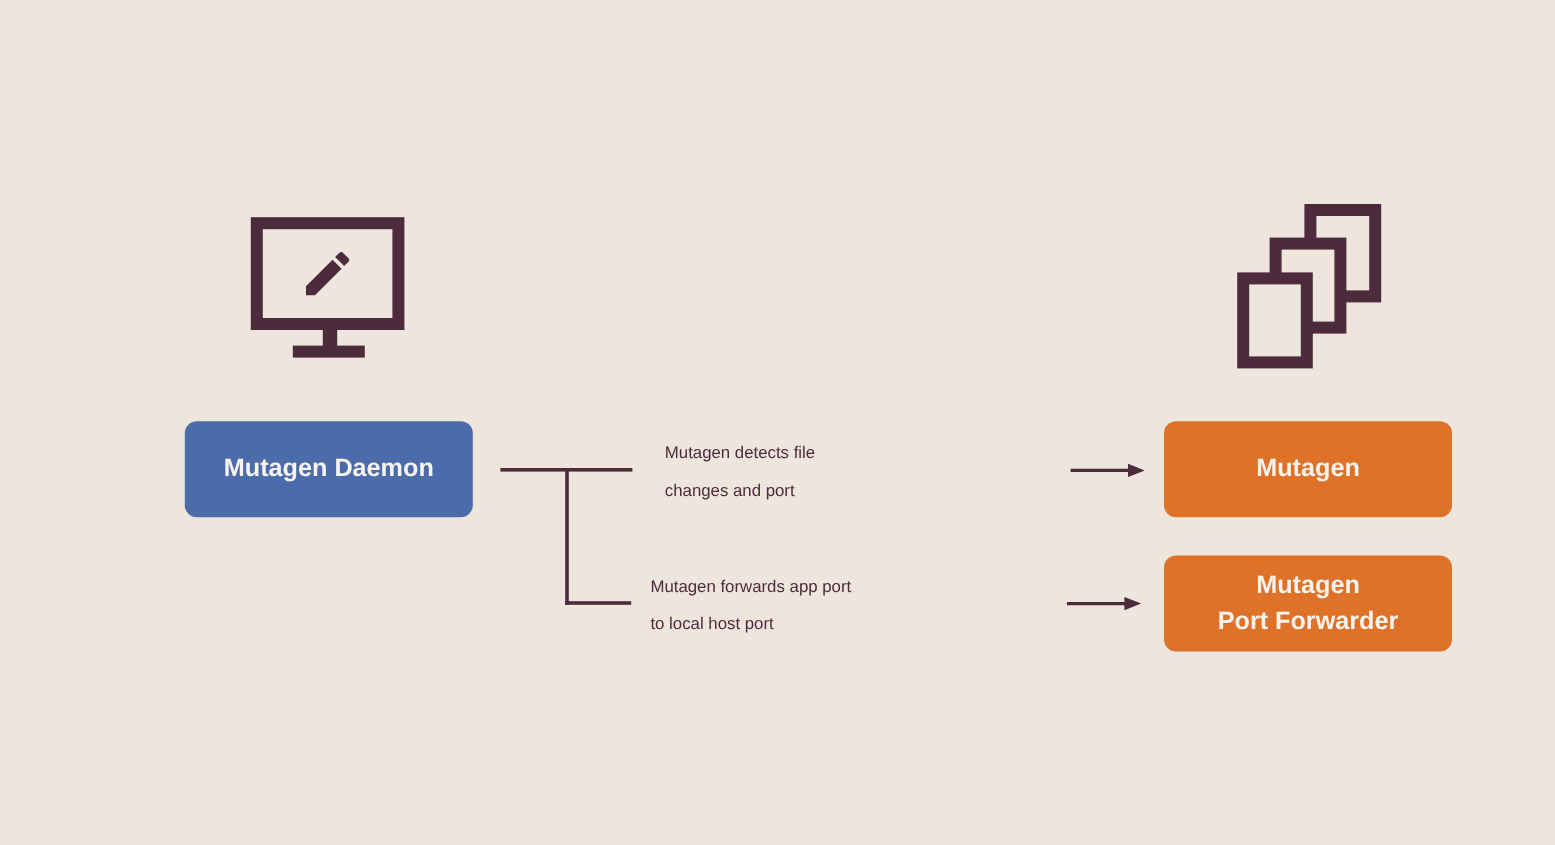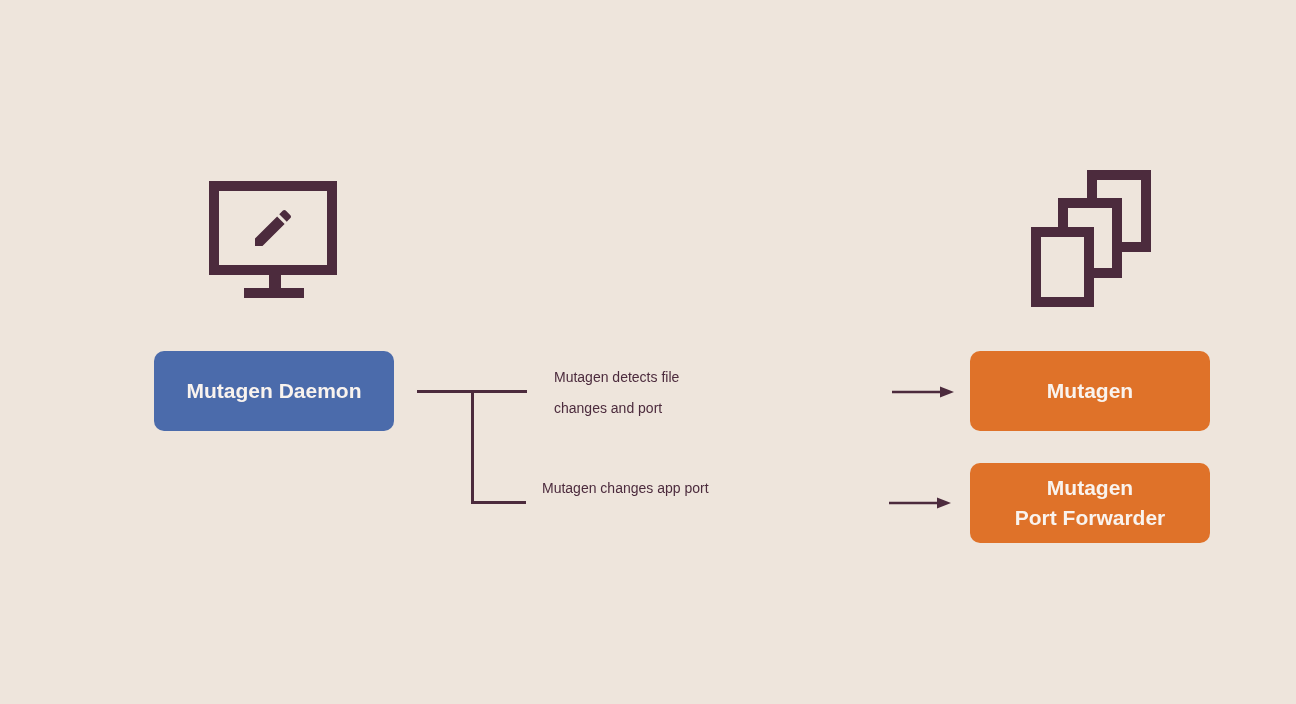--- a/index.html
+++ b/index.html
@@ -86,21 +86,22 @@
   <div class="line line-h1"></div>
   <div class="line line-v"></div>
   <div class="line line-h2"></div>
 
   <div class="edge-label edge-label-sync">
     <div>Mutagen detects file</div>
     <div>changes and port</div>
   </div>
 
   <div class="edge-label edge-label-fwd">
-    <div>Mutagen changes app port</div>
+    <div>Mutagen forwards app port</div>
+    <div>to local host port</div>
   </div>
 
   <svg class="icon-abs arrow-1" width="62" height="14" viewBox="0 0 62 14">
     <line class="arrow-line" x1="0" y1="7" x2="50" y2="7"></line>
     <polygon class="arrow-head" points="48,1.5 62,7 48,12.5"></polygon>
   </svg>
 
   <svg class="icon-abs arrow-2" width="62" height="14" viewBox="0 0 62 14">
     <line class="arrow-line" x1="0" y1="7" x2="50" y2="7"></line>
     <polygon class="arrow-head" points="48,1.5 62,7 48,12.5"></polygon>

